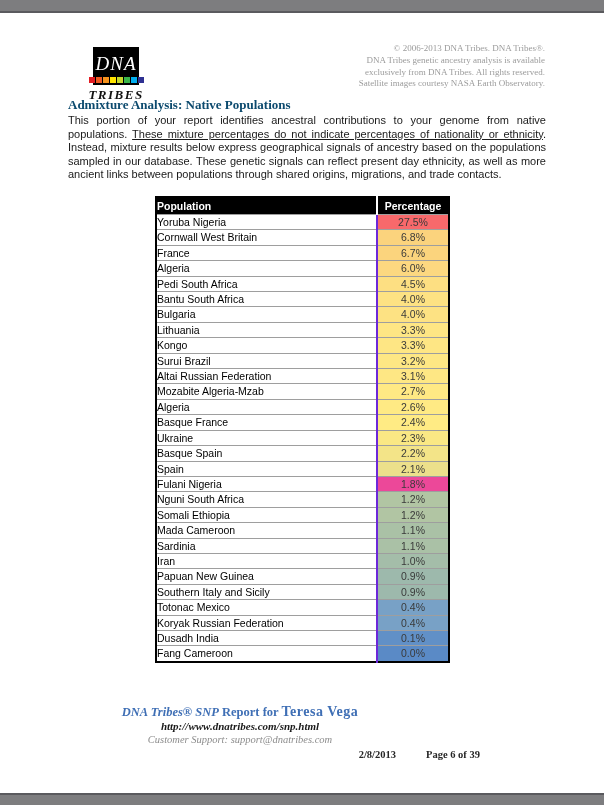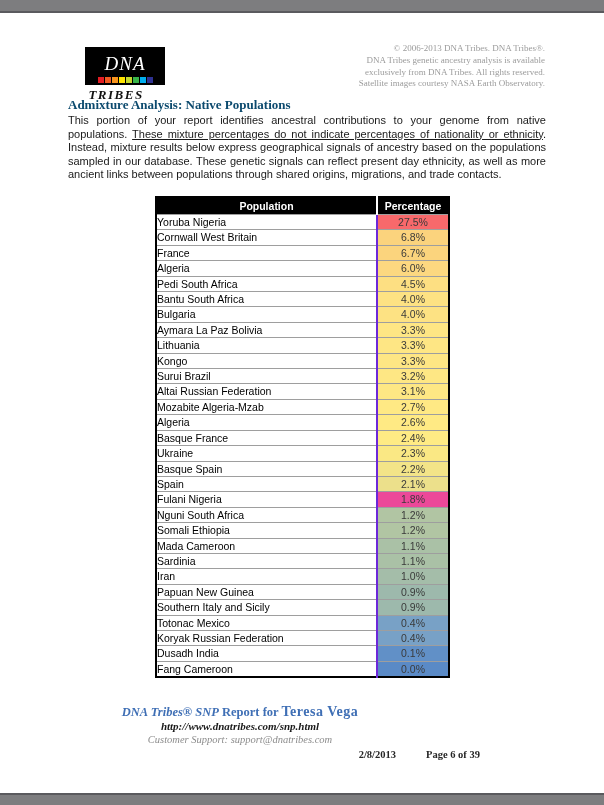--- a/index.html
+++ b/index.html
@@ -7,21 +7,21 @@
   .screen {
     position:relative; width:604px; height:805px; background:#ffffff;
     font-family:"Liberation Sans", sans-serif; overflow:hidden;
   }
   .gray-bar { position:absolute; left:0; width:604px; background:#7d7d7f; }
   .gray-bar.top { top:0; height:13px; border-bottom:2px solid #5a5a5e; }
   .gray-bar.bottom { bottom:0; height:12px; border-top:2px solid #5a5a5e; }
 
   
   .logo { position:absolute; left:85px; top:47px; width:62px; text-align:center; }
-  .logo-box { background:#000; width:80px; height:38px; margin:0 auto;
+  .logo-box { background:#000; width:46px; height:38px; margin:0 auto;
     display:flex; flex-direction:column; justify-content:flex-end; align-items:center; }
   .logo-dna { color:#fff; font-family:"Liberation Serif", serif; font-style:italic;
     font-size:19px; line-height:27px; letter-spacing:1px; }
   .logo-swatches { display:flex; gap:1px; padding-bottom:2px; }
   .logo-swatches span { width:6px; height:6px; display:block; }
   .logo-tribes { font-family:"Liberation Serif", serif; font-style:italic; font-weight:bold;
     font-size:13px; letter-spacing:1.5px; color:#111; margin-top:2px; }
 
   
   .copyright { position:absolute; right:59px; top:43px; text-align:right;
@@ -32,21 +32,21 @@
     font-family:"Liberation Serif", serif; font-size:13px; font-weight:bold; color:#0c4a6e; }
   .intro { position:absolute; left:68px; top:114px; width:478px; margin:0;
     font-size:11px; line-height:13.6px; text-align:justify; color:#1a1a1a; }
   .intro .u { text-decoration:underline; text-underline-offset:1px; }
 
   
   table.pop-table { position:absolute; left:155px; top:196px; width:295px;
     border-collapse:collapse; border:2px solid #000; font-size:10.5px; table-layout:fixed; }
   table.pop-table th { background:#000; color:#fff; font-weight:bold; height:16px;
     line-height:16px; padding:0; }
-  th.h-pop { text-align:center; padding-left:7px; }
+  th.h-pop { text-align:left; padding-left:7px; }
   th.h-pct { width:72px; text-align:center; border-left:2px solid #fff; }
   table.pop-table td { height:14.4px; line-height:14.4px; padding:0;
     border-top:1px solid #9e9e9e; white-space:nowrap; overflow:hidden; }
   td.c-pop { padding-left:7px; color:#000; background:#fff; }
   td.c-pct { text-align:center; font-weight:normal; color:#3a3a3a; border-left:2px solid #6d28d9; }
 
   
   .footer { position:absolute; left:0; top:705px; width:480px; text-align:center;
     font-family:"Liberation Serif", serif; }
   .f-report { font-size:12.5px; font-weight:bold; color:#3f6fb5; line-height:14px; }
@@ -121,24 +121,20 @@
         </tr>
         <tr>
           <td class="c-pop">Bantu South Africa</td>
           <td class="c-pct" style="background: rgb(253, 226, 131);">4.0%</td>
         </tr>
         <tr>
           <td class="c-pop">Bulgaria</td>
           <td class="c-pct" style="background: rgb(253, 226, 131);">4.0%</td>
         </tr>
         <tr>
-          <td class="c-pop">Aymara La Paz Bolivia</td>
-          <td class="c-pct" style="background: rgb(254, 230, 132);">3.3%</td>
-        </tr>
-        <tr>
           <td class="c-pop">Lithuania</td>
           <td class="c-pct" style="background: rgb(254, 230, 132);">3.3%</td>
         </tr>
         <tr>
           <td class="c-pop">Kongo</td>
           <td class="c-pct" style="background: rgb(254, 230, 132);">3.3%</td>
         </tr>
         <tr>
           <td class="c-pop">Surui Brazil</td>
           <td class="c-pct" style="background: rgb(254, 231, 132);">3.2%</td>

